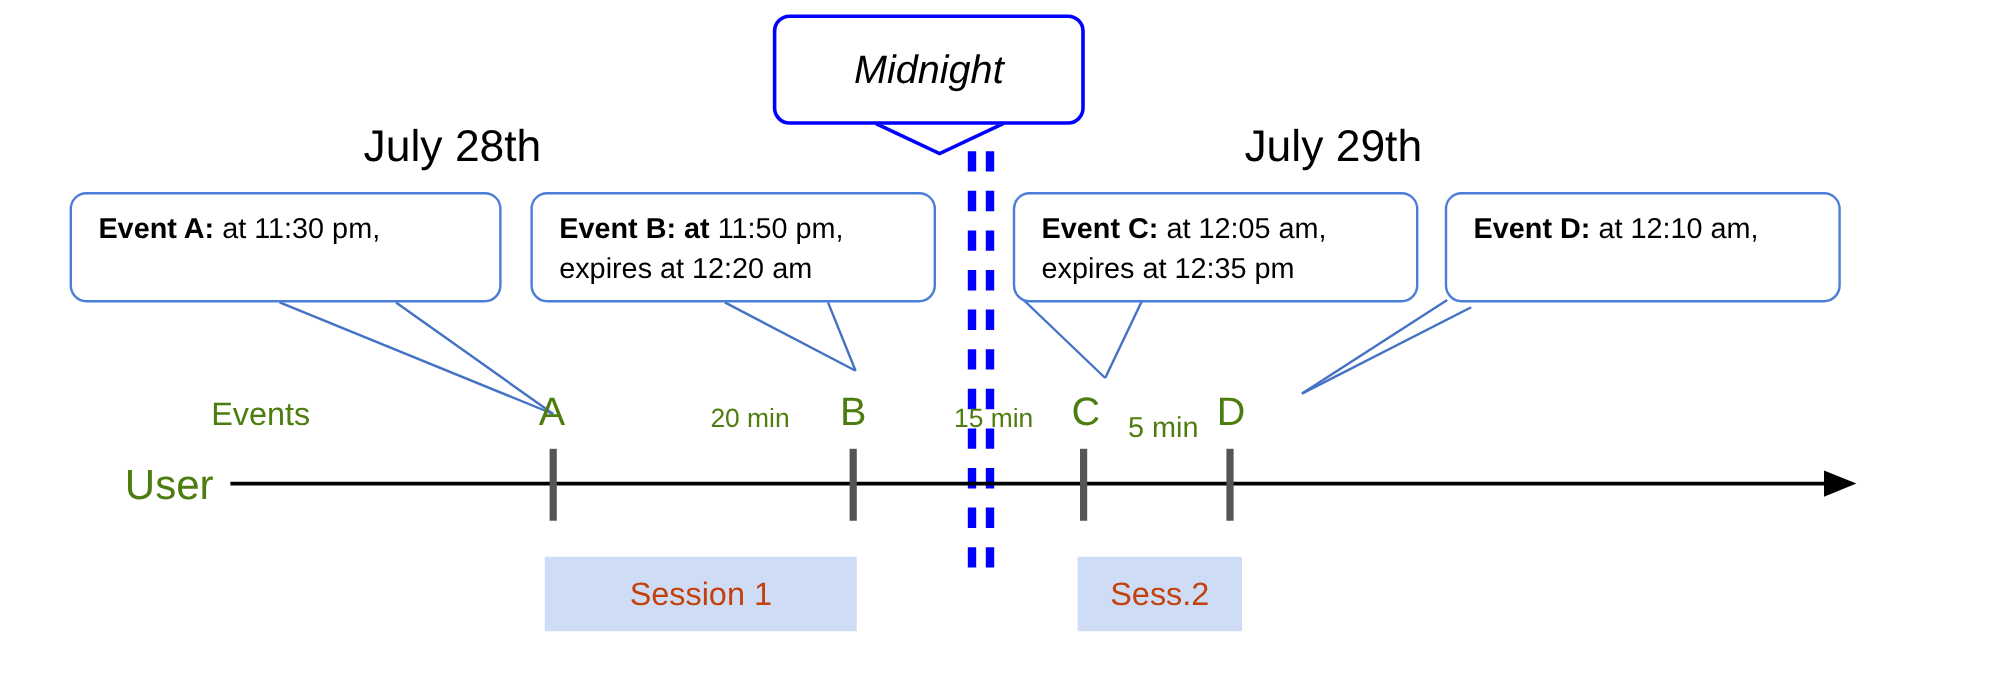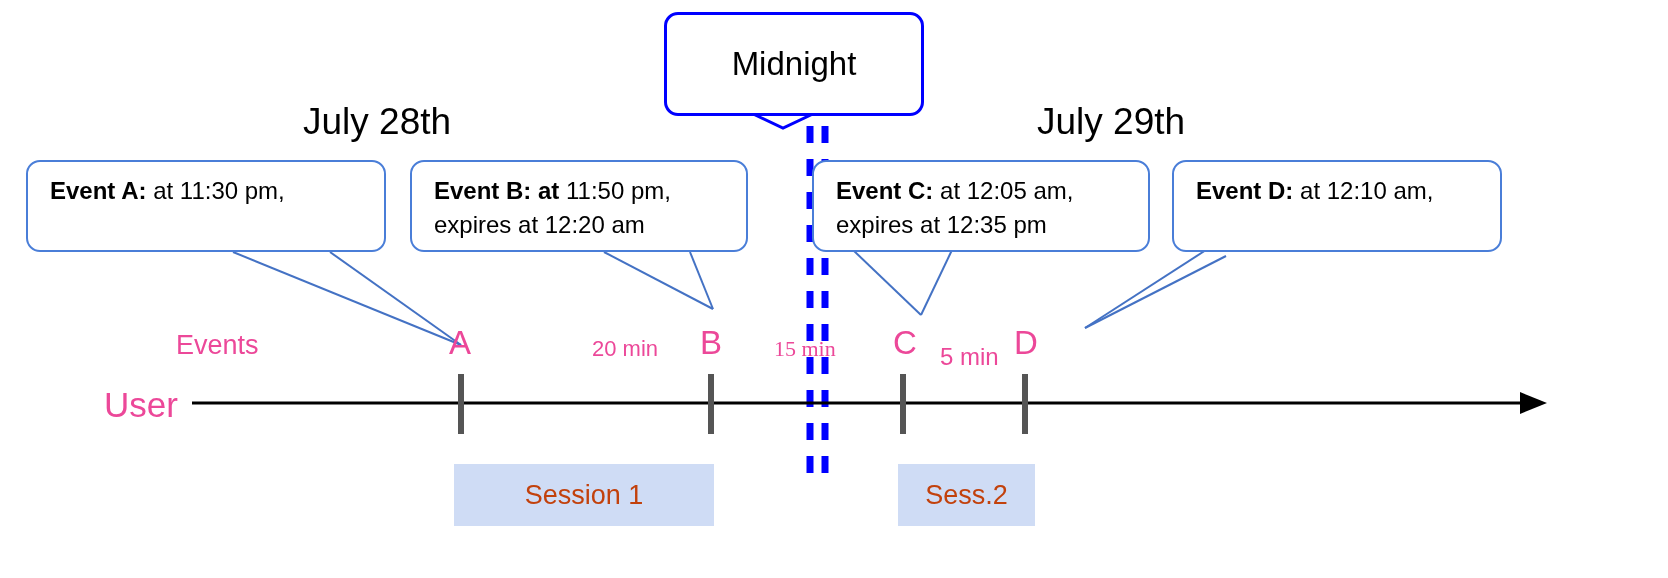--- a/index.html
+++ b/index.html
@@ -18,21 +18,21 @@
   svg.layer {
     position: absolute;
     left: 0;
     top: 0;
     width: 1668px;
     height: 578px;
     overflow: visible;
   }
   .txt {
     position: absolute;
-    color: #ec4899;
+    color: #4d7c0f;
     white-space: nowrap;
     font-family: "Liberation Sans", sans-serif;
   }
 
   
   .day-label {
     font-size: 37px;
     color: #000;
   }
 
@@ -40,20 +40,21 @@
   .callout {
     position: absolute;
     box-sizing: border-box;
     border: 2px solid #4a7ed8;
     border-radius: 14px;
     background: #ffffff;
     font-size: 24px;
     line-height: 34px;
     color: #000000;
     padding: 12px 16px 10px 22px;
+    margin-left: 32px;
   }
   .callout b { font-weight: bold; }
 
   
   .midnight-box {
     position: absolute;
     box-sizing: border-box;
     border: 3px solid #0000ff;
     border-radius: 14px;
     background: #ffffff;
@@ -129,21 +130,21 @@
       <line x1="461" y1="374" x2="461" y2="434" stroke="#555555" stroke-width="6"></line>
       <line x1="711" y1="374" x2="711" y2="434" stroke="#555555" stroke-width="6"></line>
       <line x1="903" y1="374" x2="903" y2="434" stroke="#555555" stroke-width="6"></line>
       <line x1="1025" y1="374" x2="1025" y2="434" stroke="#555555" stroke-width="6"></line>
     </g>
   </svg>
 
   <div class="txt day-label" style="left:303px; top:101px;">July 28th</div>
   <div class="txt day-label" style="left:1037px; top:101px;">July 29th</div>
 
-  <div class="midnight-box" style="left:664px; top:12px; width:260px; height:104px;">
+  <div class="midnight-box" style="left:644px; top:12px; width:260px; height:92px;font-style:italic;">
     <span>Midnight</span>
   </div>
 
   <div class="callout" style="left:26px; top:160px; width:360px; height:92px;">
     <div>
       <b>Event A:</b><span> at 11:30 pm,</span>
     </div>
   </div>
 
   <div class="callout" style="left:410px; top:160px; width:338px; height:92px;">
@@ -168,21 +169,21 @@
 
   <div class="txt events-label" style="left:176px; top:330px;">Events</div>
   <div class="txt user-label" style="left:104px; top:385px;">User</div>
 
   <div class="txt event-letter" style="left:449px; top:324px;">A</div>
   <div class="txt event-letter" style="left:700px; top:324px;">B</div>
   <div class="txt event-letter" style="left:893px; top:324px;">C</div>
   <div class="txt event-letter" style="left:1014px; top:324px;">D</div>
 
   <div class="txt gap-label" style="left:592px; top:336px;">20 min</div>
-  <div class="txt gap-label" style="left:774px; top:336px;font-family:Liberation Serif, serif;">15 min</div>
+  <div class="txt gap-label" style="left:795px; top:336px;">15 min</div>
   <div class="txt gap-label-small" style="left:940px; top:343px;">5 min</div>
 
   <div class="session-box" style="left:454px; top:464px; width:260px; height:62px;">
     <span>Session 1</span>
   </div>
   <div class="session-box" style="left:898px; top:464px; width:137px; height:62px;">
     <span>Sess.2</span>
   </div>
 
 </div>

